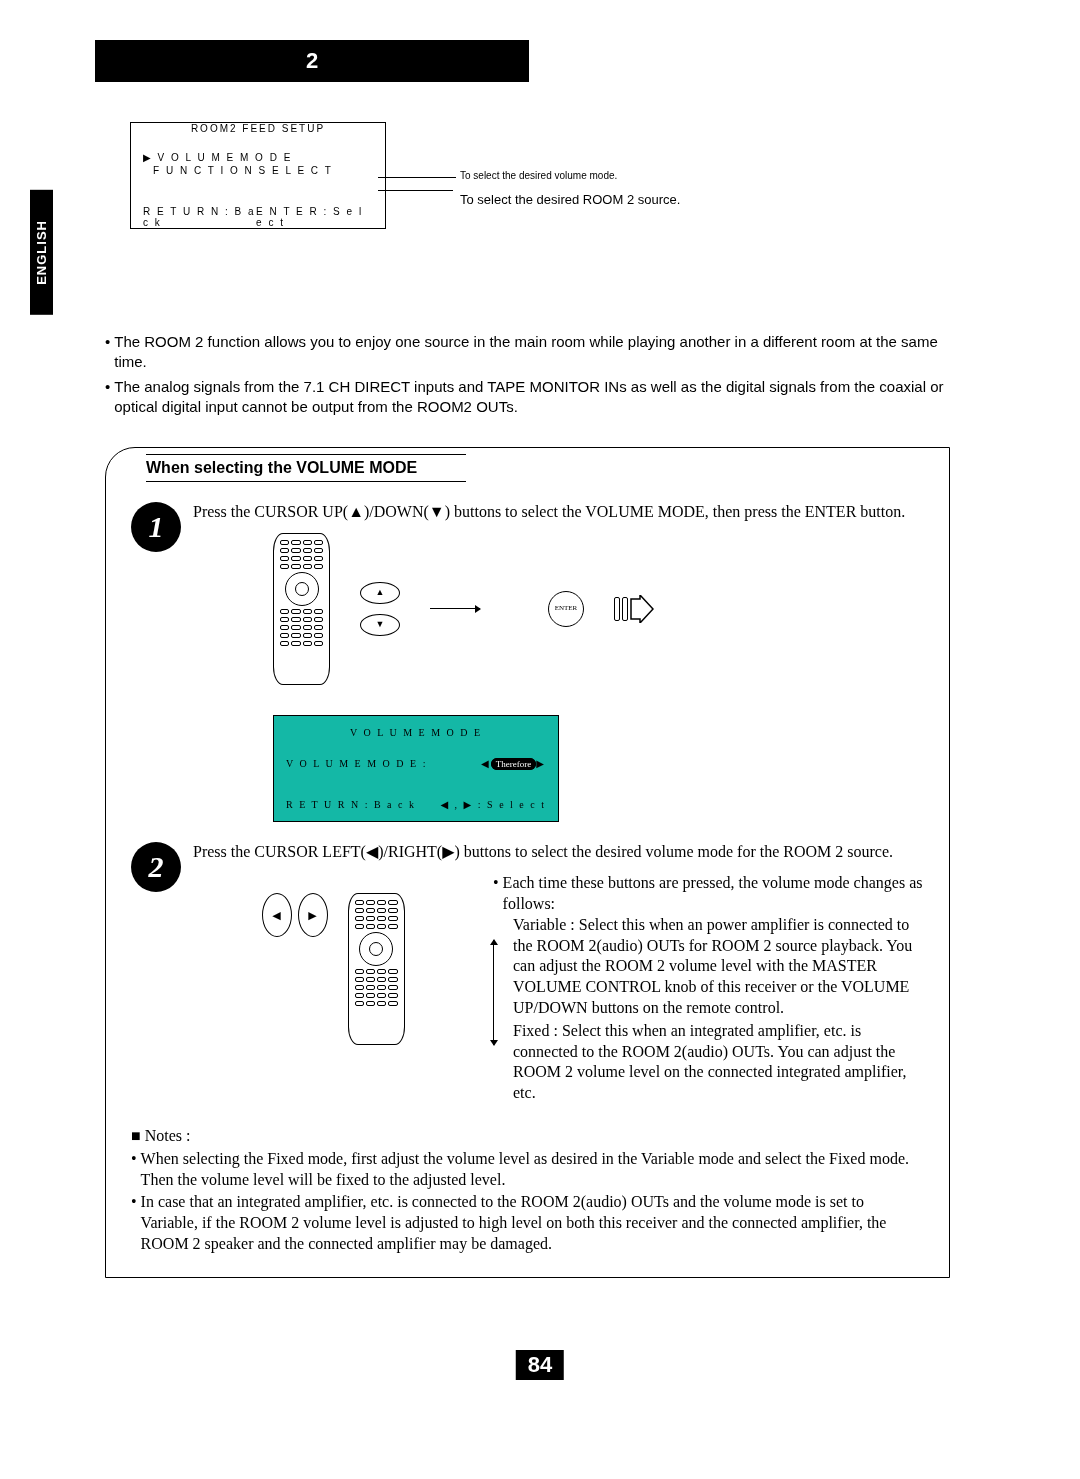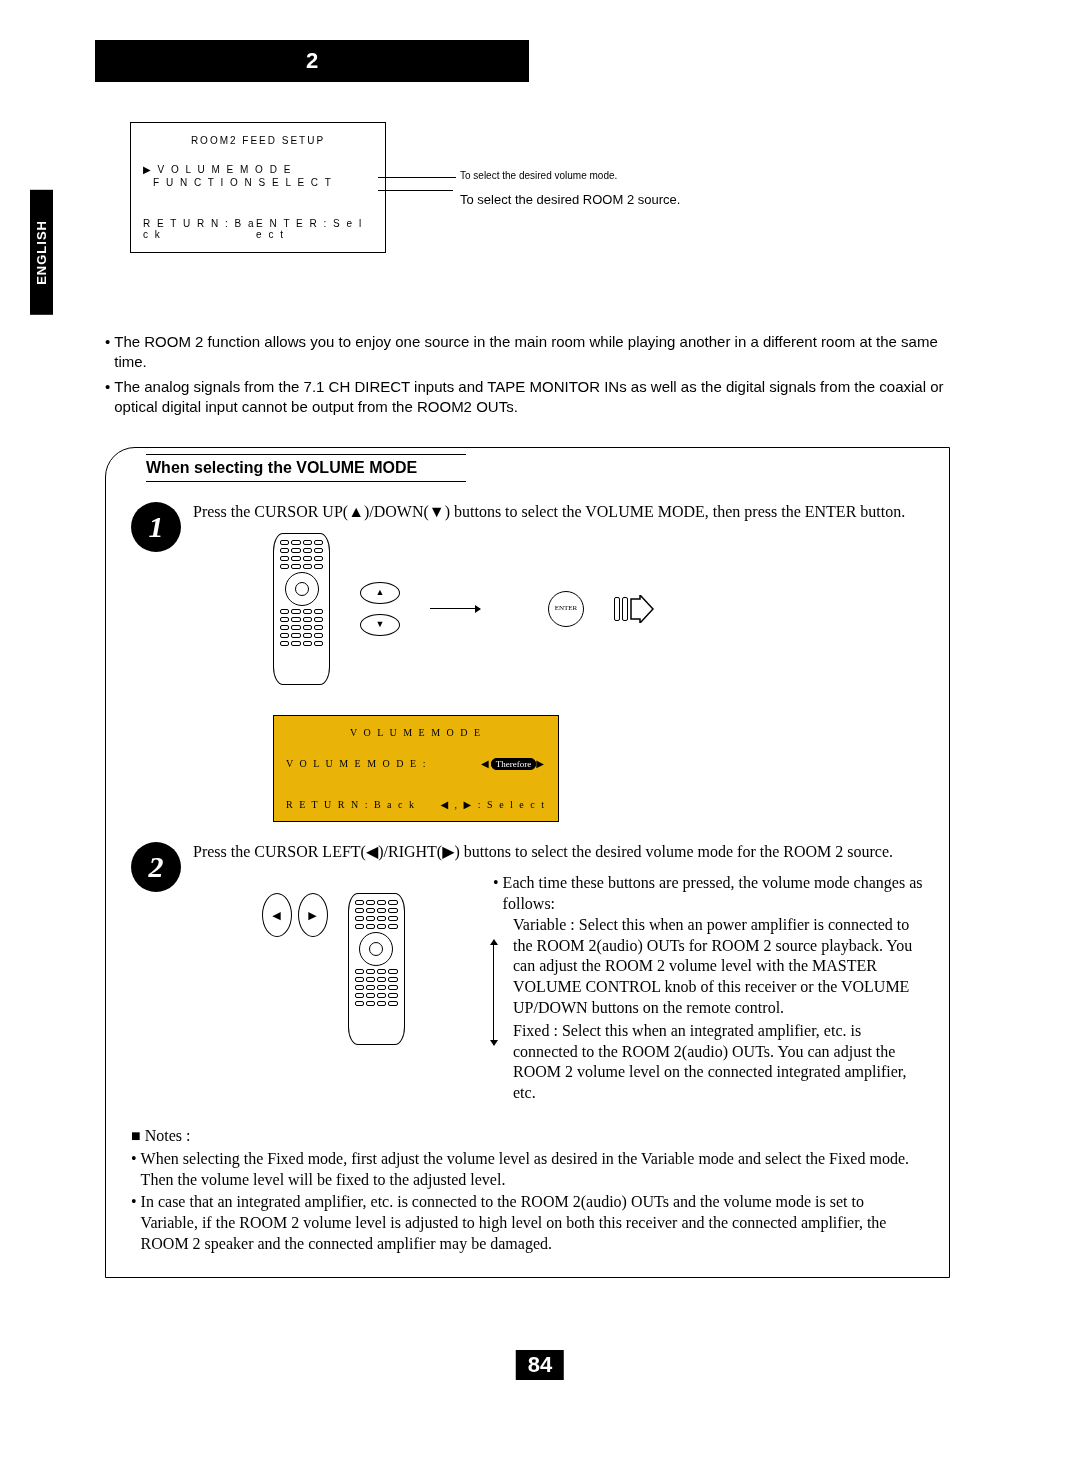--- a/index.html
+++ b/index.html
@@ -45,21 +45,21 @@
   .setup-diagram {
     margin: 40px 0 0 100px;
     position: relative;
     height: 160px;
   }
   .osd-small {
     border: 1px solid #000;
     width: 230px;
     font-size: 10px;
     letter-spacing: 2px;
-    padding: 12px 12px;
+    padding: 0 12px;
     position: absolute;
     left: 0;
     top: 0;
   }
   .osd-small .hdr { margin-bottom: 18px; text-align:center; }
   .osd-small .row { margin: 2px 0; }
   .osd-small .ftr { margin-top: 30px; display:flex; justify-content:space-between; }
   .diag-lbl1 {
     position: absolute;
     left: 330px;
@@ -227,21 +227,21 @@
     font-size: 22px;
   }
   .pause-arrow .bar { width:4px; height:22px; border:1.5px solid #000; border-radius:2px; }
   .pause-arrow svg { display:block; }
   .osd-mid {
     border: 1px solid #000;
     width: 260px;
     font-size: 10px;
     letter-spacing: 2px;
     padding: 10px 12px;
-    background: #eab308;
+    background: #14b8a6;
   }
   .osd-mid .hdr { text-align:center; margin-bottom:18px; }
   .osd-mid .row { margin: 2px 0; display:flex; justify-content:space-between; align-items:center; }
   .osd-mid .val .chip {
     border: 1px solid #000;
     border-radius: 6px;
     padding: 0 4px;
     background: #000;
     color: #fff;
     letter-spacing: 0;

